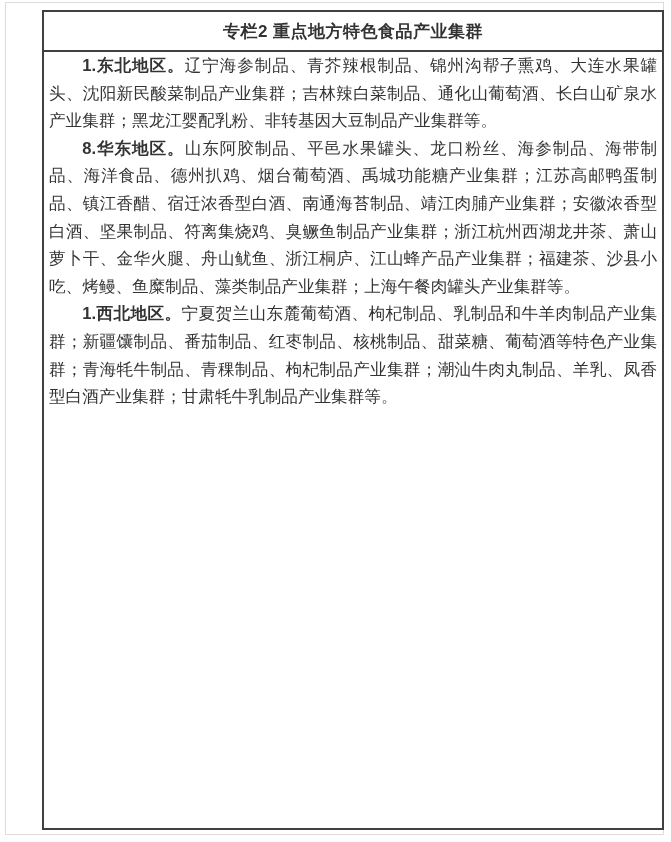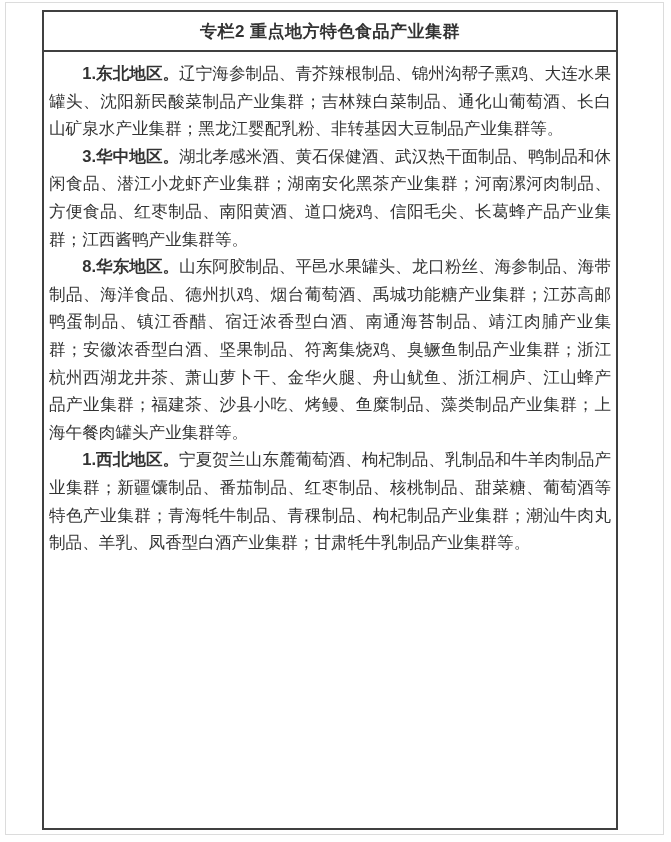--- a/index.html
+++ b/index.html
@@ -18,39 +18,39 @@
     width: 659px;
     height: 833px;
     border: 1px solid #dcdcdc;
     background: #ffffff;
     box-sizing: border-box;
   }
   .column-box {
     position: absolute;
     left: 42px;
     top: 10px;
-    width: 576px;
+    width: 622px;
     height: 820px;
     border: 2px solid #404040;
     box-sizing: border-box;
     background: #ffffff;
   }
   .box-title {
     height: 38px;
     border-bottom: 2px solid #404040;
     display: flex;
     align-items: center;
     justify-content: center;
     font-size: 17px;
     font-weight: bold;
     color: #333333;
     letter-spacing: 0.5px;
   }
   .box-body {
-    padding: 8px 5px 0 5px;
+    padding: 0 5px 0 5px;
     font-size: 16.6px;
     line-height: 27.6px;
     color: #333333;
     text-align: justify;
   }
   .box-body p {
     margin: 0;
     padding: 0;
     text-indent: 2em;
   }
@@ -60,17 +60,16 @@
 </style>
 </head>
 <body>
 
 <div class="page"></div>
 
 <div class="column-box">
   <div class="box-title">专栏2 重点地方特色食品产业集群</div>
   <div class="box-body">
     <p><span class="region-label">1.东北地区。</span><span>辽宁海参制品、青芥辣根制品、锦州沟帮子熏鸡、大连水果罐头、沈阳新民酸菜制品产业集群；吉林辣白菜制品、通化山葡萄酒、长白山矿泉水产业集群；黑龙江婴配乳粉、非转基因大豆制品产业集群等。</span></p>
-    <p><span class="region-label">3.华中地区。</span><span>湖北孝感米酒、黄石保健酒、武汉热干面制品、鸭制品和休闲食品、潜江小龙虾产业集群；湖南安化黑茶产业集群；河南漯河肉制品、方便食品、红枣制品、南阳黄酒、道口烧鸡、信阳毛尖、长葛蜂产品产业集群；江西酱鸭产业集群等。</span></p>
     <p><span class="region-label">8.华东地区。</span><span>山东阿胶制品、平邑水果罐头、龙口粉丝、海参制品、海带制品、海洋食品、德州扒鸡、烟台葡萄酒、禹城功能糖产业集群；江苏高邮鸭蛋制品、镇江香醋、宿迁浓香型白酒、南通海苔制品、靖江肉脯产业集群；安徽浓香型白酒、坚果制品、符离集烧鸡、臭鳜鱼制品产业集群；浙江杭州西湖龙井茶、萧山萝卜干、金华火腿、舟山鱿鱼、浙江桐庐、江山蜂产品产业集群；福建茶、沙县小吃、烤鳗、鱼糜制品、藻类制品产业集群；上海午餐肉罐头产业集群等。</span></p>
     <p><span class="region-label">1.西北地区。</span><span>宁夏贺兰山东麓葡萄酒、枸杞制品、乳制品和牛羊肉制品产业集群；新疆馕制品、番茄制品、红枣制品、核桃制品、甜菜糖、葡萄酒等特色产业集群；青海牦牛制品、青稞制品、枸杞制品产业集群；潮汕牛肉丸制品、羊乳、凤香型白酒产业集群；甘肃牦牛乳制品产业集群等。</span></p>
   </div>
 </div>
 
 </body></html>

